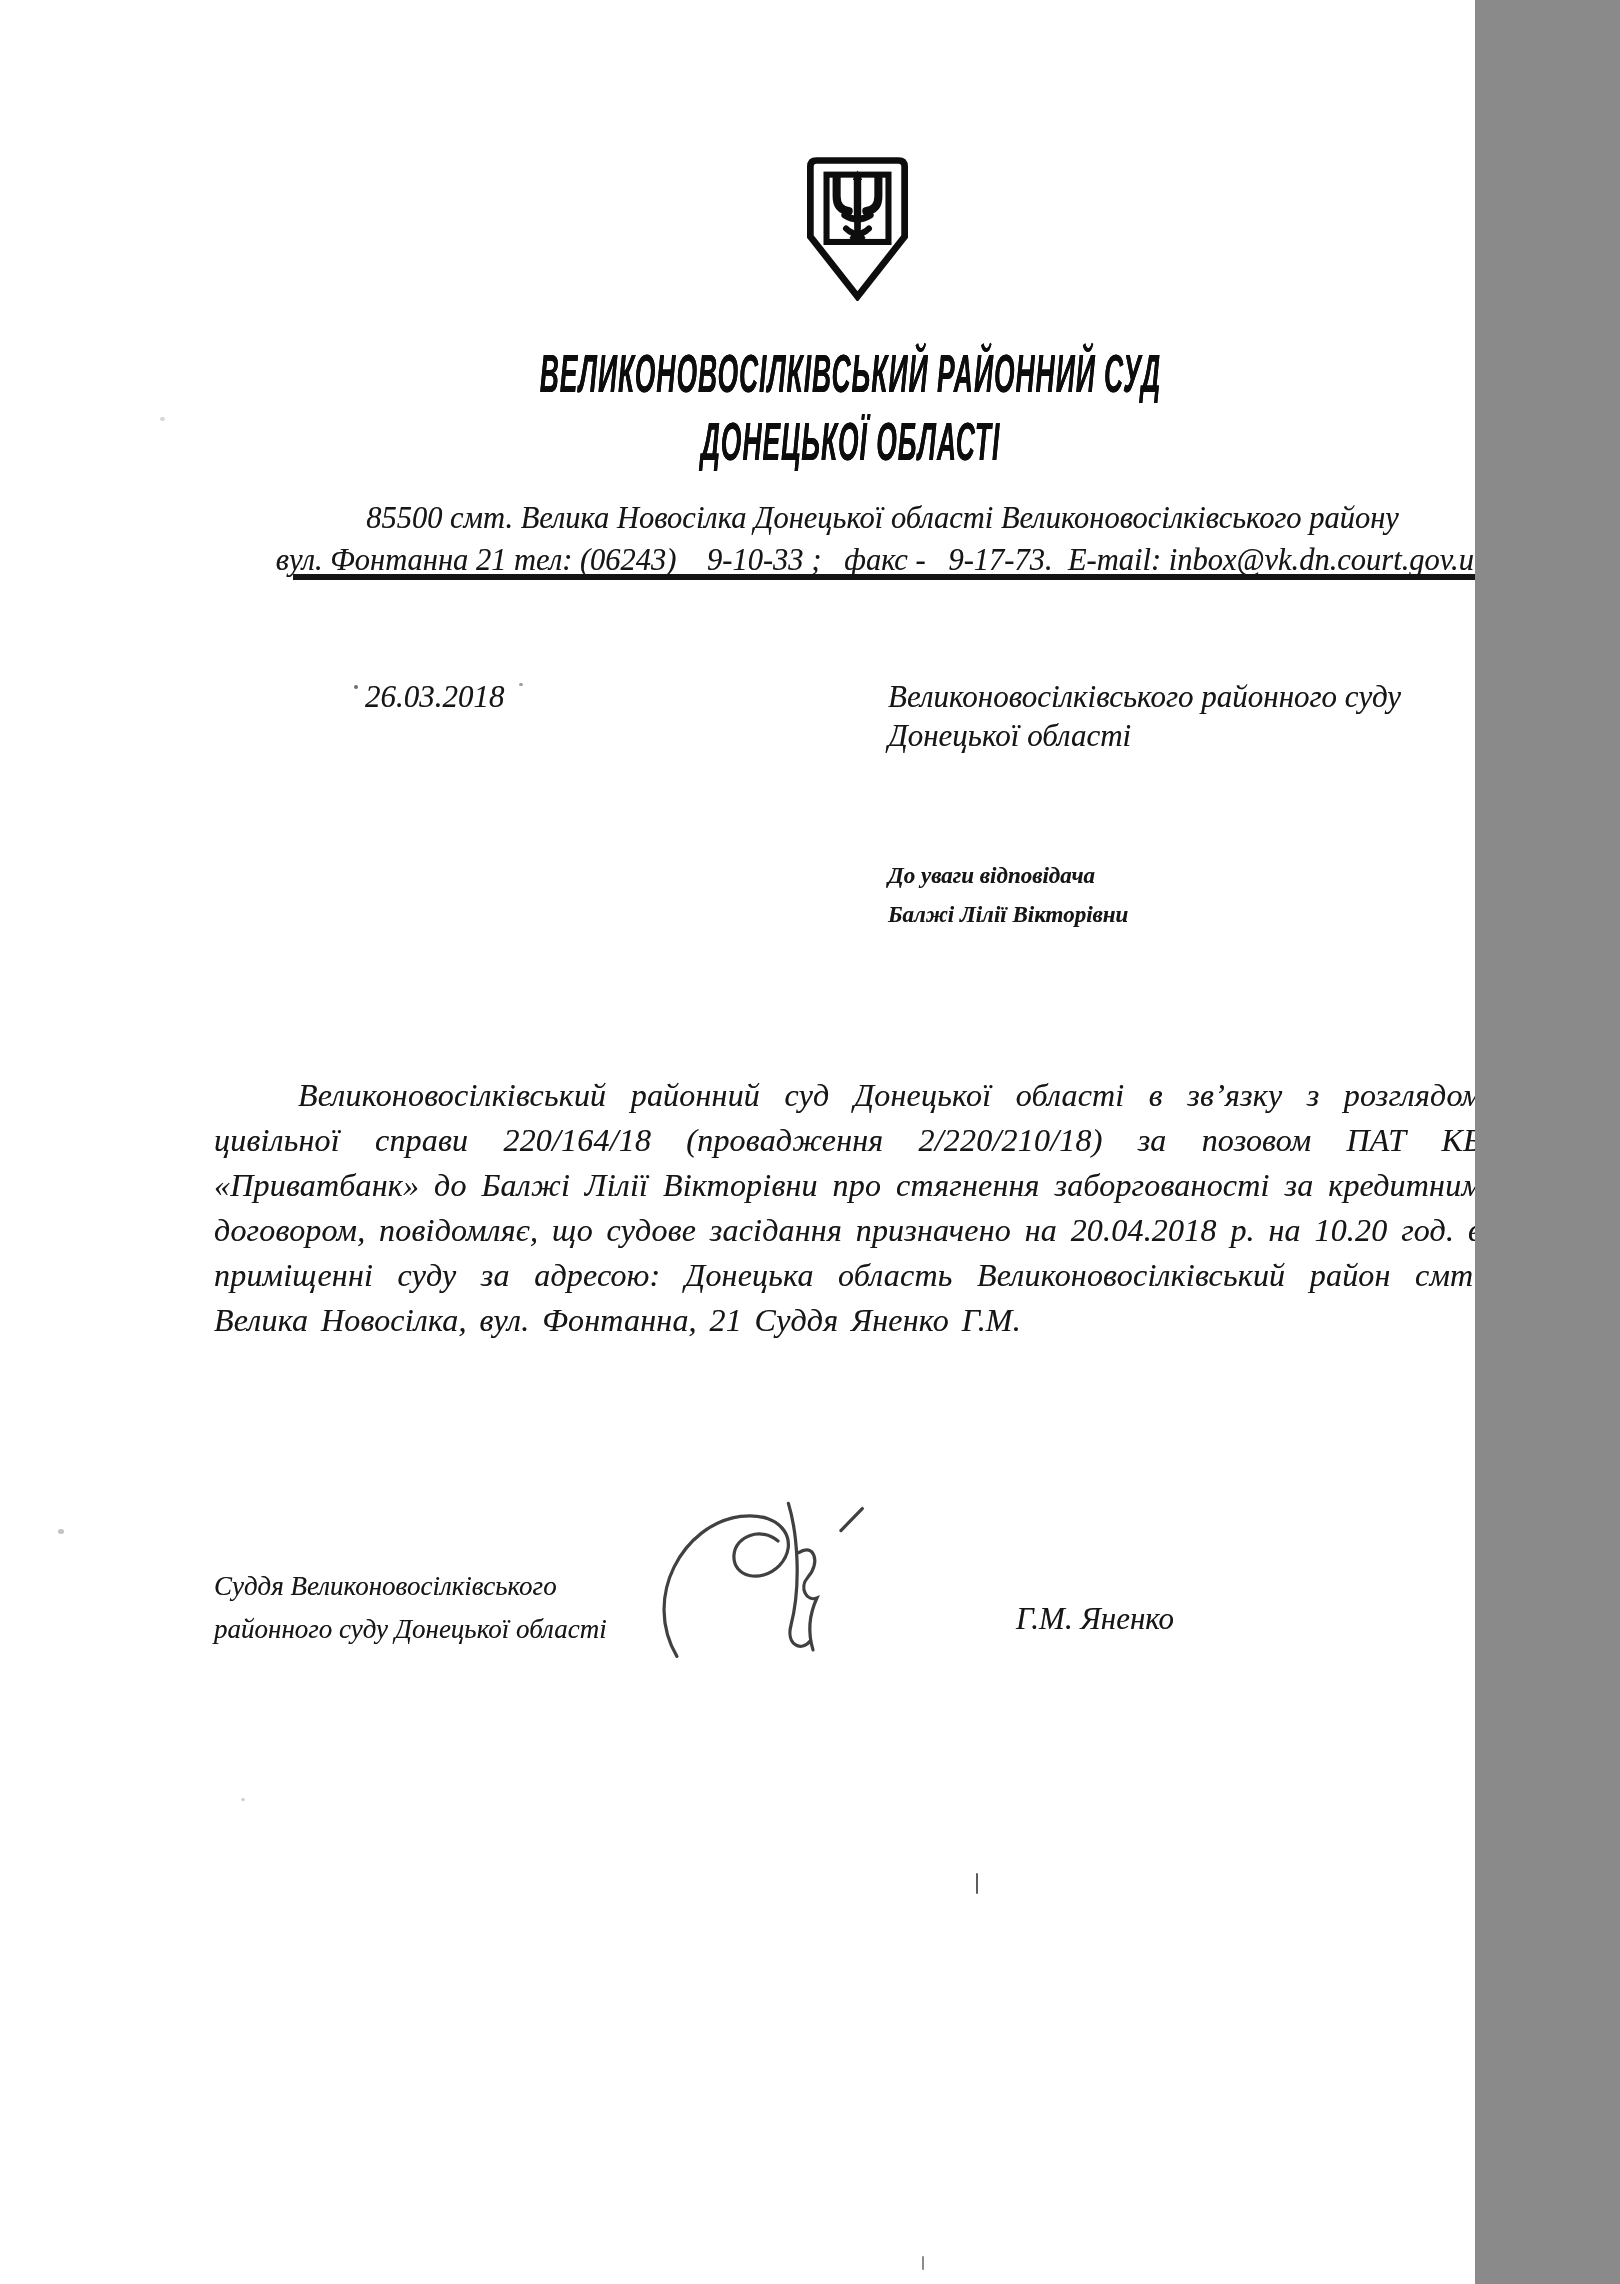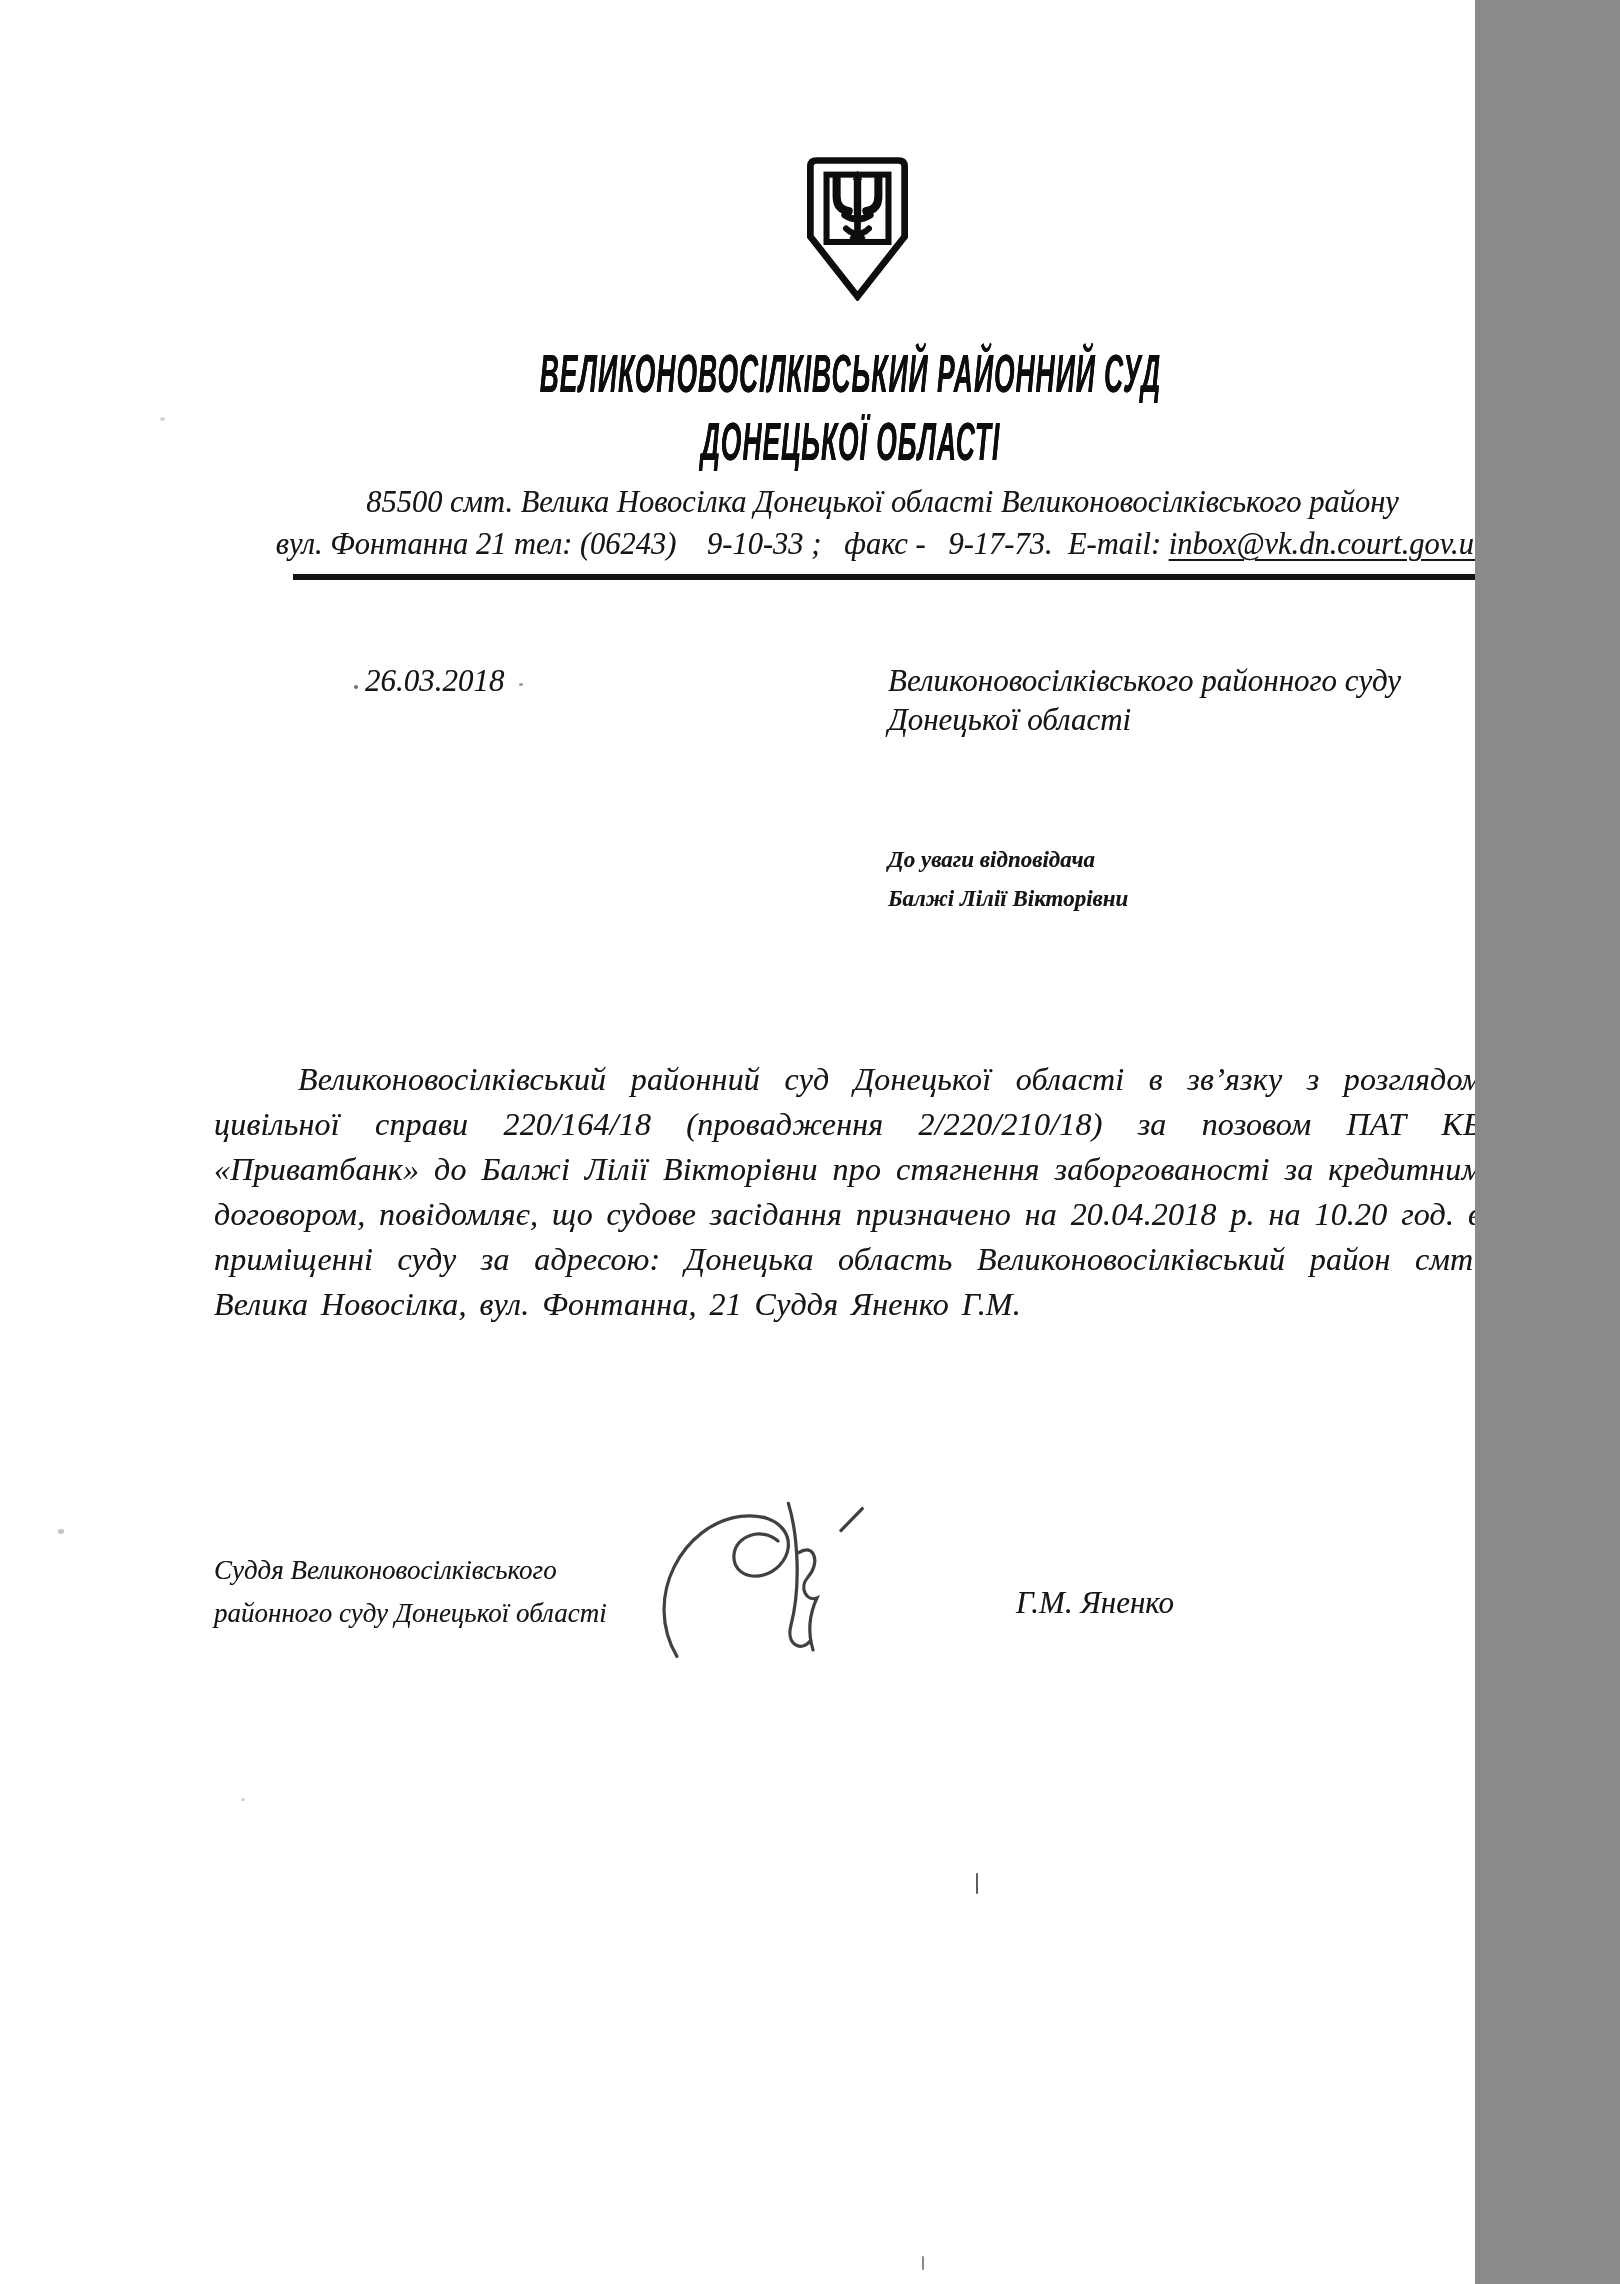--- a/index.html
+++ b/index.html
@@ -2,21 +2,21 @@
 <html style="font-size:10.4px"><head>
 <meta charset="utf-8">
 <style>
   html,body{margin:0;padding:0;background:#8a8a8a;}
   #page{
     position:relative;width:1475px;height:2284px;background:#ffffff;
     font-family:"Liberation Serif","DejaVu Serif",serif;color:#161616;
     overflow:hidden;
     font-style:italic;
   }
-  .ink{ text-shadow:0 0 0.6px rgba(20,20,20,.45); }
+  .ink{ text-shadow:0 0 0.6px rgba(20,20,20,.45);margin-top:16px; }
 
   
   .emblem{position:absolute;left:807px;top:156px;width:101px;height:145px;}
 
   
   .court-title{position:absolute;left:78px;top:346px;width:1545px;text-align:center;}
   .title-line{
     display:inline-block;
     font-family:"Liberation Sans","DejaVu Sans",sans-serif;
     font-weight:bold;font-size:53px;line-height:56px;letter-spacing:1.9px;

